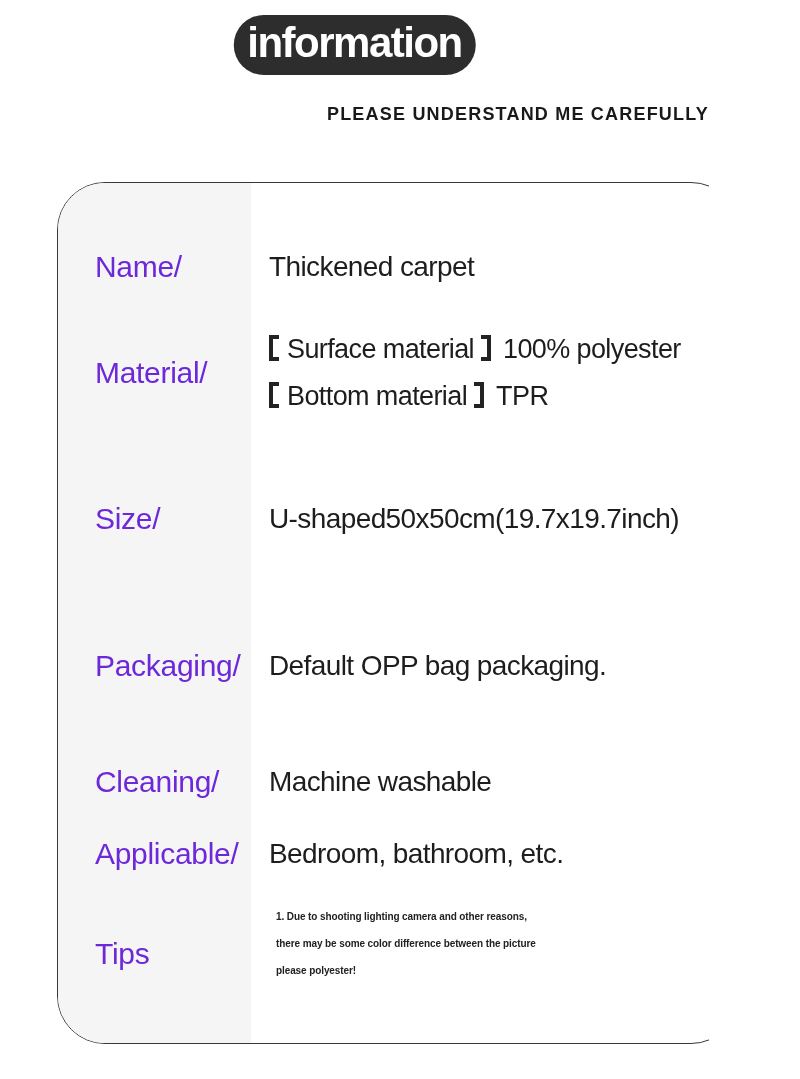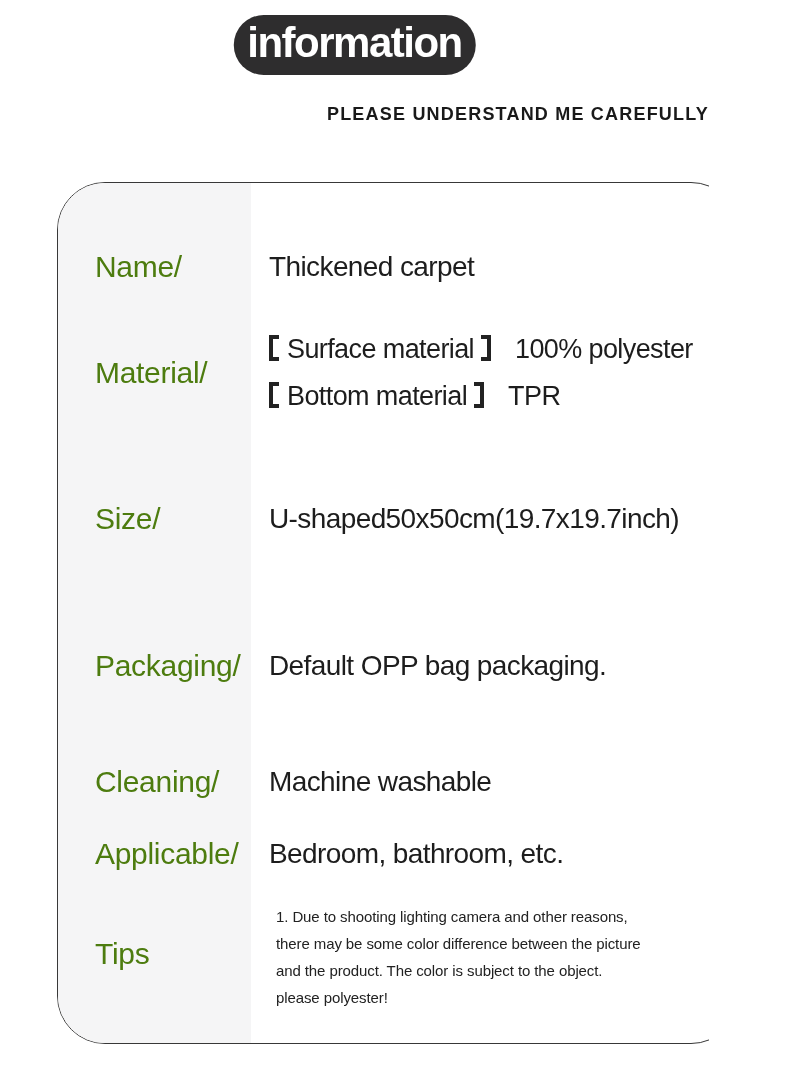--- a/index.html
+++ b/index.html
@@ -15,49 +15,49 @@
   .subtitle{position:absolute;top:104px;left:0;width:100%;text-align:right;
             font-size:18px;font-weight:bold;letter-spacing:1.2px;color:#191919;}
 
   
   .card{position:absolute;left:57px;top:182px;width:682px;height:862px;
         box-sizing:border-box;border:1.5px solid #383838;border-radius:48px;
         overflow:hidden;background:#ffffff;}
   .graycol{position:absolute;left:0;top:0;bottom:0;width:193px;background:#f5f5f6;}
 
   .lbl{position:absolute;left:37px;transform:translateY(-50%);
-       font-size:30px;color:#4d7c0f;letter-spacing:-0.3px;white-space:nowrap;}
+       font-size:30px;color:#6d28d9;letter-spacing:-0.3px;white-space:nowrap;}
   .val{position:absolute;left:211px;transform:translateY(-50%);
        font-size:28px;color:#1d1d1d;letter-spacing:-0.6px;white-space:nowrap;}
 
   .t-name{top:84px}
   .t-material{top:190px}
   .m1{top:166px}
   .m2{top:213px}
   .t-size{top:336px}
   .t-packaging{top:483px}
   .t-cleaning{top:599px}
   .t-applicable{top:671px}
   .t-tips{top:771px}
 
   .mval{font-size:27px;}
-  .mv{margin-left:14px;}
+  .mv{margin-left:2px;}
 
   
   .br{display:inline-block;position:relative;width:15px;height:30px;overflow:hidden;
       color:transparent;vertical-align:-5px;}
   .br::before{content:"";position:absolute;top:2px;bottom:2px;width:10px;
       box-sizing:border-box;border-top:4px solid #222222;border-bottom:4px solid #222222;}
   .br-open::before{left:0;border-left:4px solid #222222;}
   .br-close::before{right:0;border-right:4px solid #222222;}
   .br-open{margin-right:3px;}
   .br-close{margin-left:2px;margin-right:10px;}
 
   .tips{position:absolute;left:218px;top:720px;width:440px;
-        font-size:15px;font-weight:normal;line-height:27px;color:#222222;
+        font-size:10px;font-weight:bold;line-height:27px;color:#222222;
         letter-spacing:-0.1px;}
   .tips div{white-space:nowrap;}
 </style>
 </head>
 <body>
 
 <div class="page">
 
   <div class="badge">
     <span>information</span>
@@ -101,19 +101,18 @@
     <div>
       <div class="lbl t-applicable">Applicable/</div>
       <div class="val t-applicable">Bedroom, bathroom, etc.</div>
     </div>
 
     <div>
       <div class="lbl t-tips">Tips</div>
       <div class="tips">
         <div class="tips-line">1. Due to shooting lighting camera and other reasons,</div>
         <div class="tips-line">there may be some color difference between the picture</div>
-        <div class="tips-line">and the product. The color is subject to the object.</div>
         <div class="tips-line">please polyester!</div>
       </div>
     </div>
 
   </div>
 </div>
 
 </body></html>

